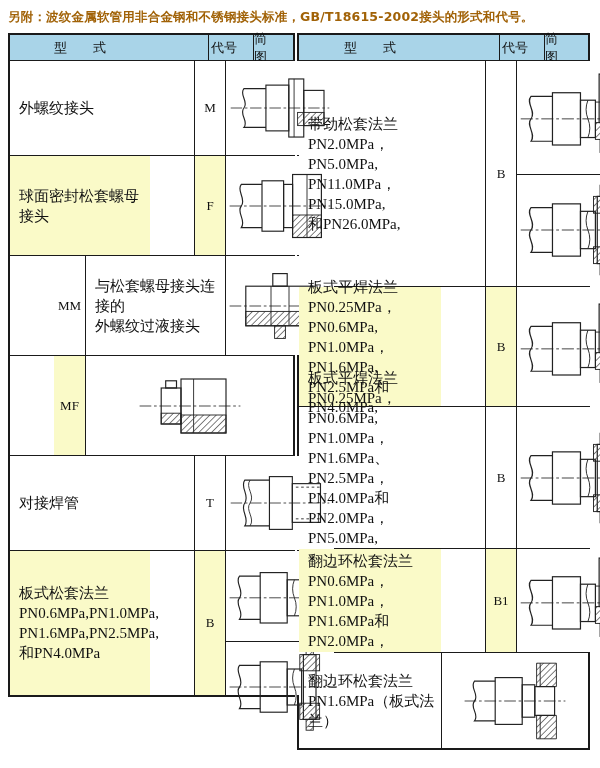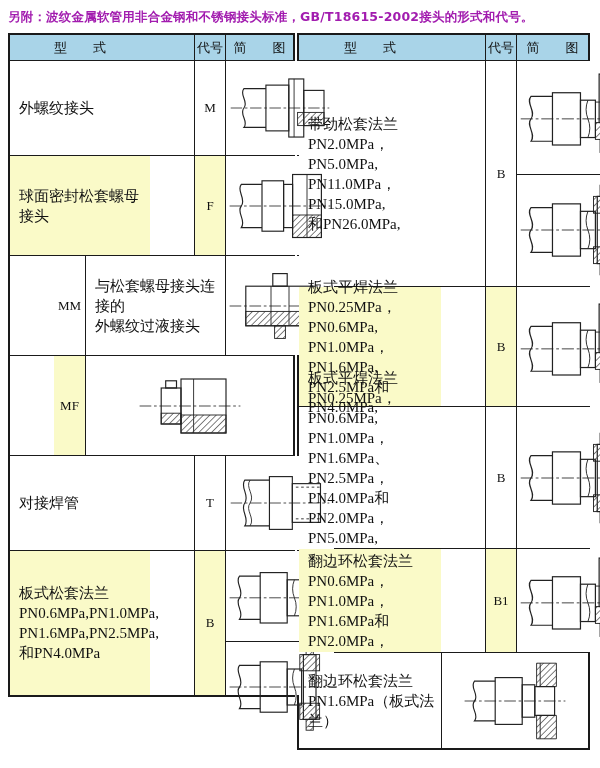--- a/index.html
+++ b/index.html
@@ -6,31 +6,31 @@
   html,body { width:600px; }
   body {
     width:600px; height:768px; background:#ffffff;
     font-family:"DejaVu Sans","Liberation Sans",sans-serif;
     color:#111;
     position:relative; overflow:hidden;
   }
   .title {
     padding:9px 8px 7px 8px;
     font-size:12.5px; font-weight:700; letter-spacing:0.2px;
-    color:#a21caf;
+    color:#a16207;
   }
   .tables { display:flex; gap:2px; padding:0 8px; align-items:flex-start; }
   .tbl { border:2px solid var(--c-border); background:#fff; }
   .tbl-left  { width:287px; }
   .tbl-right { width:293px; }
   .row { display:flex; border-top:1px solid var(--c-border); }
   .row:first-child { border-top:none; }
   .cell { border-left:1px solid var(--c-border); position:relative; }
   .cell:first-child { border-left:none; }
-  .hdr { background:var(--c-header-bg); height:25px; }
+  .hdr { background:var(--c-header-bg); height:25px;gap:14px; }
   .hdr .cell {
     display:flex; align-items:center; justify-content:center;
     font-size:13px; font-weight:400;
     font-family:"Liberation Serif","DejaVu Serif",serif;
   }
   .col-type { width:140px; flex:0 0 140px; }
   .col-code { width:31px;  flex:0 0 31px;margin-left:44px; }
   .col-diag { flex:1 1 auto; }
   .tbl-right .col-type { width:142px; flex:0 0 142px; }
   .type-cell {

